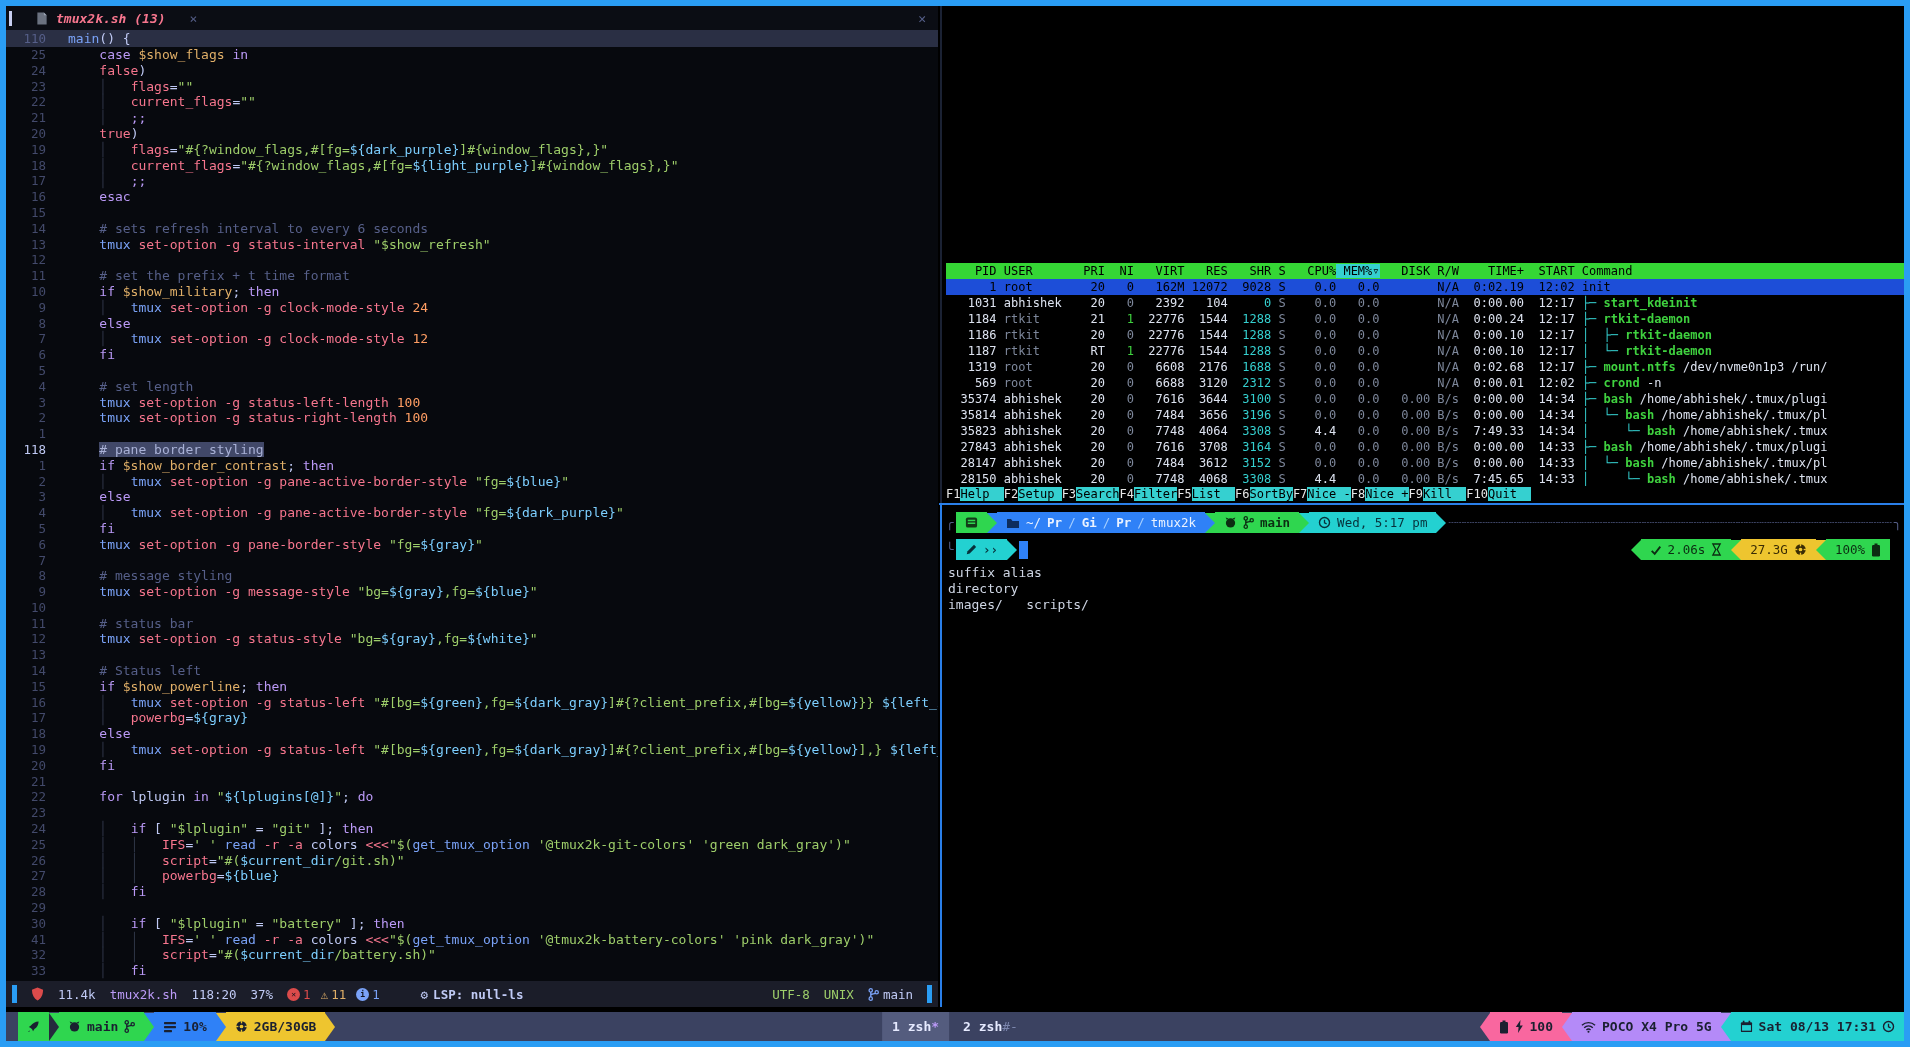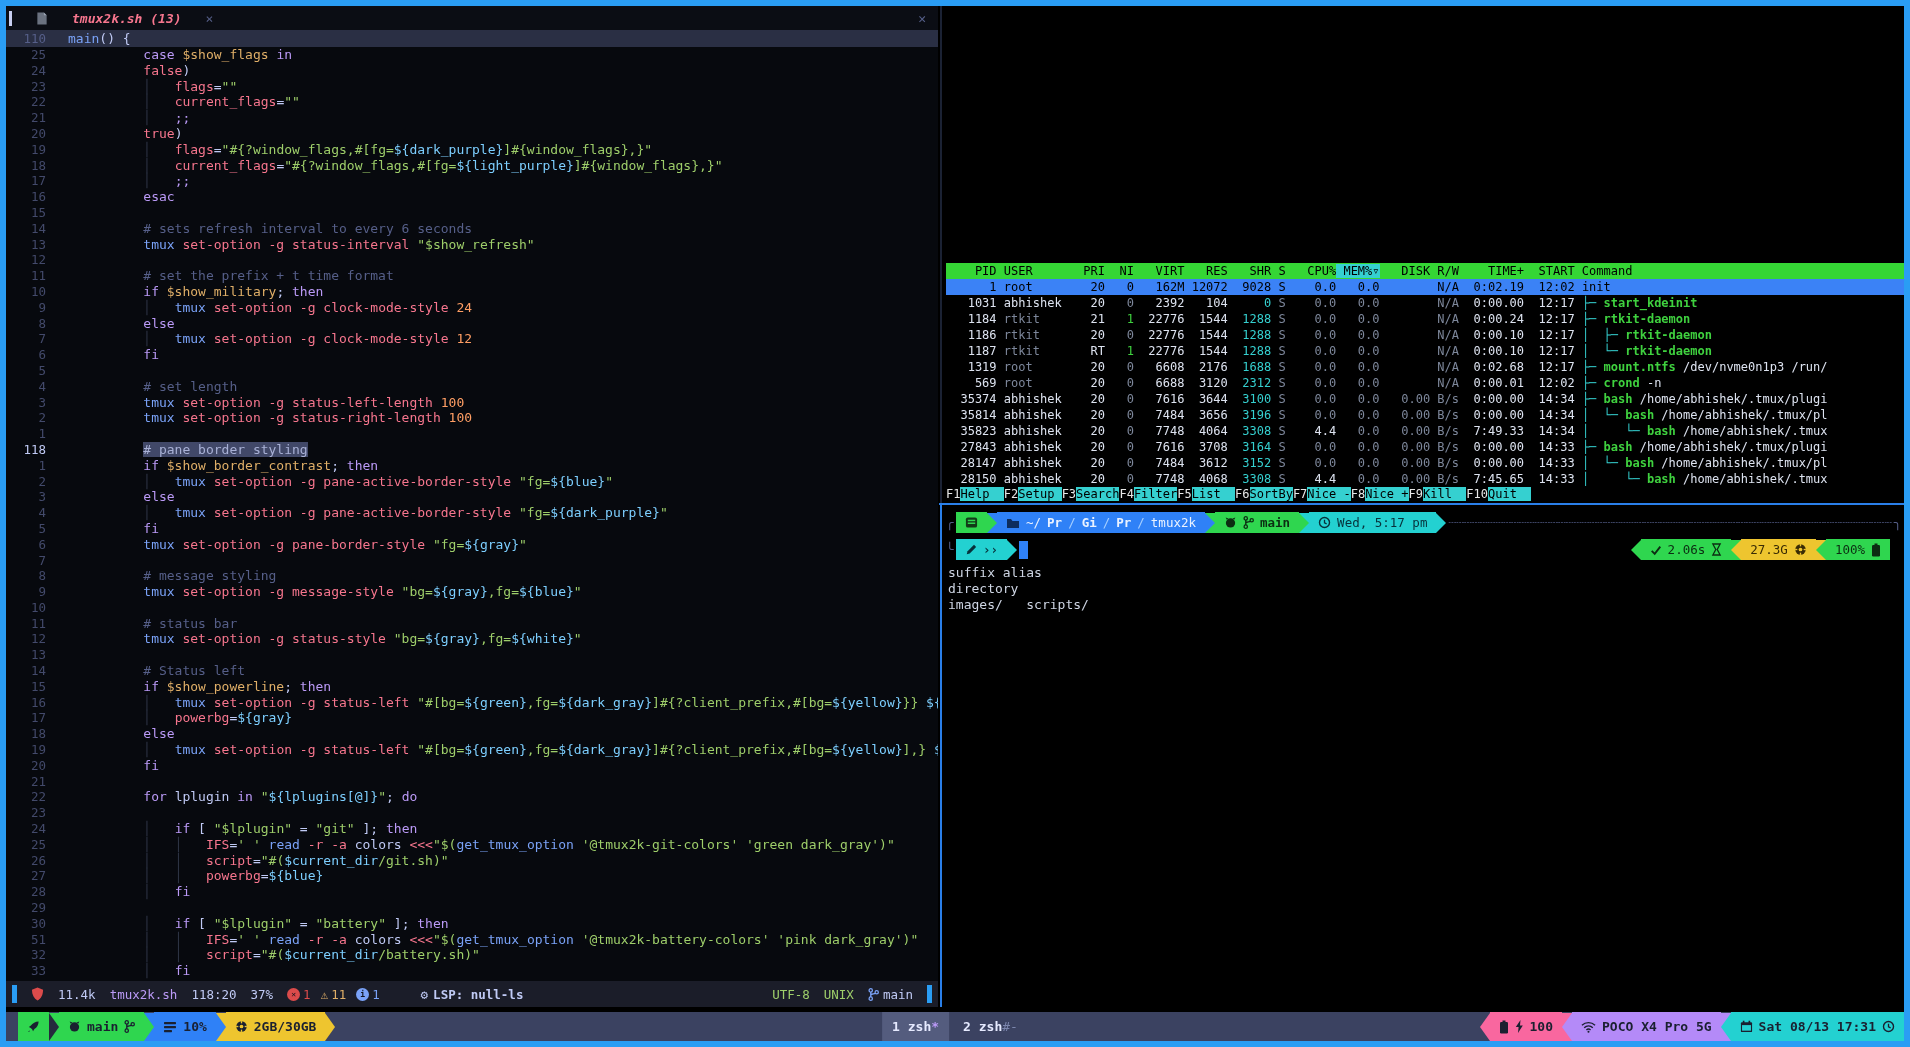--- a/index.html
+++ b/index.html
@@ -5,25 +5,25 @@
   html,body{margin:0;padding:0;background:#000;}
   #stage{position:relative;width:1910px;height:1047px;background:#000;overflow:hidden;
          font-family:"DejaVu Sans Mono",monospace;}
   .frame{position:absolute;inset:0;border:6px solid #2a9df4;box-sizing:border-box;pointer-events:none;z-index:50;}
 
   
   #editor{position:absolute;left:6px;top:6px;width:932px;height:1001px;background:#07090e;overflow:hidden;}
   .tabline{height:24px;display:flex;align-items:center;background:#0b0d14;position:relative;font-size:13px;}
   .curbar{width:3px;height:15px;background:#c8cef0;margin-left:3px;}
   .tab{display:flex;align-items:center;gap:8px;margin-left:24px;}
-  .tab-title{color:#f7768e;font-style:italic;font-weight:bold;margin-left:16px;}
+  .tab-title{color:#f7768e;font-style:italic;font-weight:bold;}
   .tab-close{color:#565f89;margin-left:16px;}
   .pane-close{position:absolute;right:12px;color:#565f89;}
   .ctxline{display:flex;height:17px;line-height:17px;background:#2a2f44;font-size:13px;}
-  .cline{display:flex;height:15.8px;line-height:15.8px;font-size:13px;gap:44px;}
+  .cline{display:flex;height:15.8px;line-height:15.8px;font-size:13px;}
   .lnum{width:40px;flex:none;text-align:right;padding-right:9px;color:#434a6b;font-size:12.5px;}
   .ctxline .lnum{color:#565f89;}
   .cur .lnum{color:#c0caf5;}
   .code{white-space:pre;padding-left:13px;}
   .t-o{color:#c0caf5}.t-k{color:#bb9af7}.t-f{color:#7aa2f7}.t-r{color:#f7768e}.t-s{color:#9ece6a}
   .t-v{color:#e0af68}.t-n{color:#ff9e64}.t-c{color:#7dcfff}.t-m{color:#565f89}.t-g{color:#2f3647}
   .t-w{color:#c0caf5}.t-hl{background:#414868;color:#a9b1d6}
   .sline{position:absolute;left:0;right:0;bottom:0;height:26px;background:#1b1d29;display:flex;
          align-items:center;font-size:12.5px;color:#c0caf5;padding:0 6px;gap:0;}
   .sline .gap{width:14px;flex:none}
@@ -50,21 +50,21 @@
   #cpu .row,pre{margin:0}
   #cpu .row{height:16px;line-height:16px;white-space:pre}
   #mem{position:absolute;left:10px;top:232px;height:16px;line-height:16px;white-space:pre}
   #info{position:absolute;left:521px;top:14px}
   #info .row{height:16px;line-height:16px;white-space:pre}
   #phead{position:absolute;left:0;top:257px;width:958px;height:16px;line-height:16px;background:#35d635;
          color:#000;white-space:pre;overflow:hidden}
   #phead .phs{background:#35d0d0}
   #prows{position:absolute;left:0;top:273px;width:958px}
   .prow{height:16px;line-height:16px;white-space:pre;overflow:hidden}
-  .prow.sel{background:#3b82f6}
+  .prow.sel{background:#1d4ed8}
   .prow.sel span{color:#000 !important;font-weight:normal !important}
   .p-w{color:#dde3f0}.p-d{color:#7d879b}.p-cyn{color:#35d0d0}.p-gn{color:#3fd13f}
   .p-tr{color:#35d0d0}.p-pn{color:#3fd13f;font-weight:bold}.p-ar{color:#dde3f0}
   #fkeys{position:absolute;left:0;bottom:1px;height:16px;line-height:16px;display:flex;white-space:pre}
   #fkeys .k{color:#e8e8e8}
   #fkeys .lbl{background:#35d0d0;color:#000}
 
   
   #term{position:absolute;left:946px;top:506px;width:958px;height:501px;background:#000;font-size:13px;color:#cfd6e4;overflow:hidden}
   .pl{display:flex;align-items:center;height:21px;margin-top:6px;position:relative}
@@ -336,21 +336,21 @@
         </div>
         <div class="cline">
           <span class="lnum">29</span>
           <span class="code"></span>
         </div>
         <div class="cline">
           <span class="lnum">30</span>
           <span class="code"><span class="t-o">    </span><span class="t-g">│</span><span class="t-o">   </span><span class="t-k">if</span><span class="t-o"> [ </span><span class="t-s">"$lplugin"</span><span class="t-o"> = </span><span class="t-s">"battery"</span><span class="t-o"> ]; </span><span class="t-k">then</span></span>
         </div>
         <div class="cline">
-          <span class="lnum">51</span>
+          <span class="lnum">41</span>
           <span class="code"><span class="t-o">    </span><span class="t-g">│</span><span class="t-o">   </span><span class="t-g">│</span><span class="t-o">   </span><span class="t-r">IFS</span><span class="t-o">=</span><span class="t-s">' '</span><span class="t-o"> </span><span class="t-f">read</span><span class="t-o"> </span><span class="t-r">-r -a</span><span class="t-w"> colors </span><span class="t-r">&lt;&lt;&lt;</span><span class="t-s">"$(</span><span class="t-f">get_tmux_option</span><span class="t-s"> '@tmux2k-battery-colors' 'pink dark_gray')"</span></span>
         </div>
         <div class="cline">
           <span class="lnum">32</span>
           <span class="code"><span class="t-o">    </span><span class="t-g">│</span><span class="t-o">   </span><span class="t-g">│</span><span class="t-o">   </span><span class="t-r">script</span><span class="t-o">=</span><span class="t-s">"#(</span><span class="t-c">$current_dir</span><span class="t-s">/battery.sh)"</span></span>
         </div>
         <div class="cline">
           <span class="lnum">33</span>
           <span class="code"><span class="t-o">    </span><span class="t-g">│</span><span class="t-o">   </span><span class="t-k">fi</span></span>
         </div>

